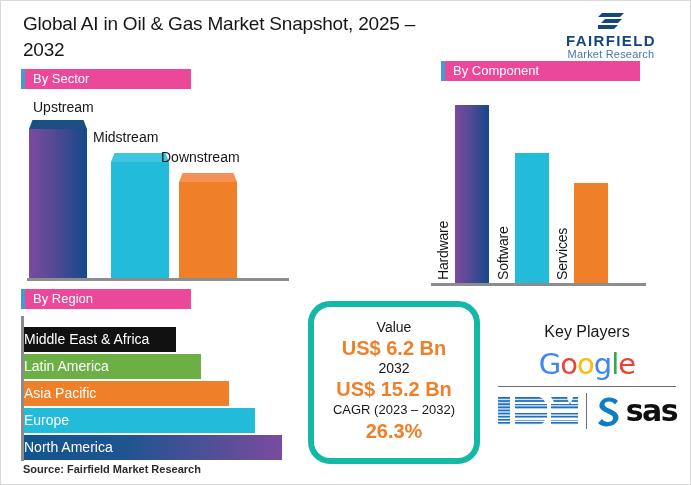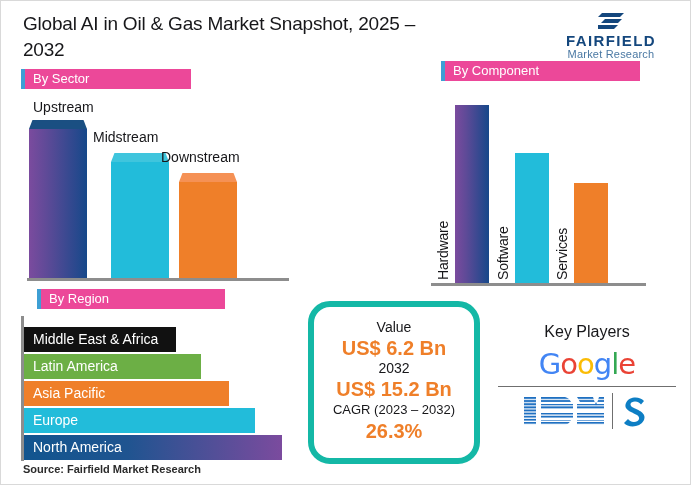--- a/index.html
+++ b/index.html
@@ -72,21 +72,21 @@
   .section-banner .banner-label {
     color: #ffffff;
     font-size: 13px;
     padding-left: 8px;
     line-height: 20px;
     white-space: nowrap;
   }
 
   #banner-sector  { left: 20px;  top: 68px;  width: 170px; }
   #banner-component { left: 440px; top: 60px; width: 199px; }
-  #banner-region  { left: 36px;  top: 288px; width: 188px; }
+  #banner-region  { left: 20px;  top: 288px; width: 170px; }
 
   
   #sector-chart {
     position: absolute;
     left: 20px;
     top: 95px;
     width: 275px;
     height: 185px;
   }
   .sector-axis {
@@ -169,21 +169,20 @@
   .region-bar {
     position: absolute;
     left: 3px;
     height: 25px;
     display: flex;
     align-items: center;
   }
   .region-bar .region-label {
     color: #ffffff;
     font-size: 14px;
-    padding-left: 9px;
     white-space: nowrap;
     line-height: 25px;
   }
 
   
   #value-box {
     position: absolute;
     left: 307px;
     top: 300px;
     width: 172px;
@@ -389,19 +388,20 @@
           <path d="M54 26 H81 v5 H54 Z"></path>
         </g>
       </svg>
 
       <div id="logo-vsep"></div>
 
       <div id="sas-logo">
         <svg width="32" height="34" viewBox="0 0 32 34">
           <path d="M24 7 C20 2 9 2 6 9 C3 16 12 18 17 21 C21 23.5 19 28 14 28 C11 28 9 26.5 8 25 L4 29 C8 34 20 34 24 26 C27 19 18 16 13 13.5 C9 11.5 10 7.5 15 7.5 C18 7.5 20 9 21 10.5 Z" fill="#0d7ec4"></path>
         </svg>
+        <span id="sas-text">sas</span>
       </div>
     </div>
   </div>
 
   <div id="source-note">Source: Fairfield Market Research</div>
 
 </div>
 
 </body></html>

